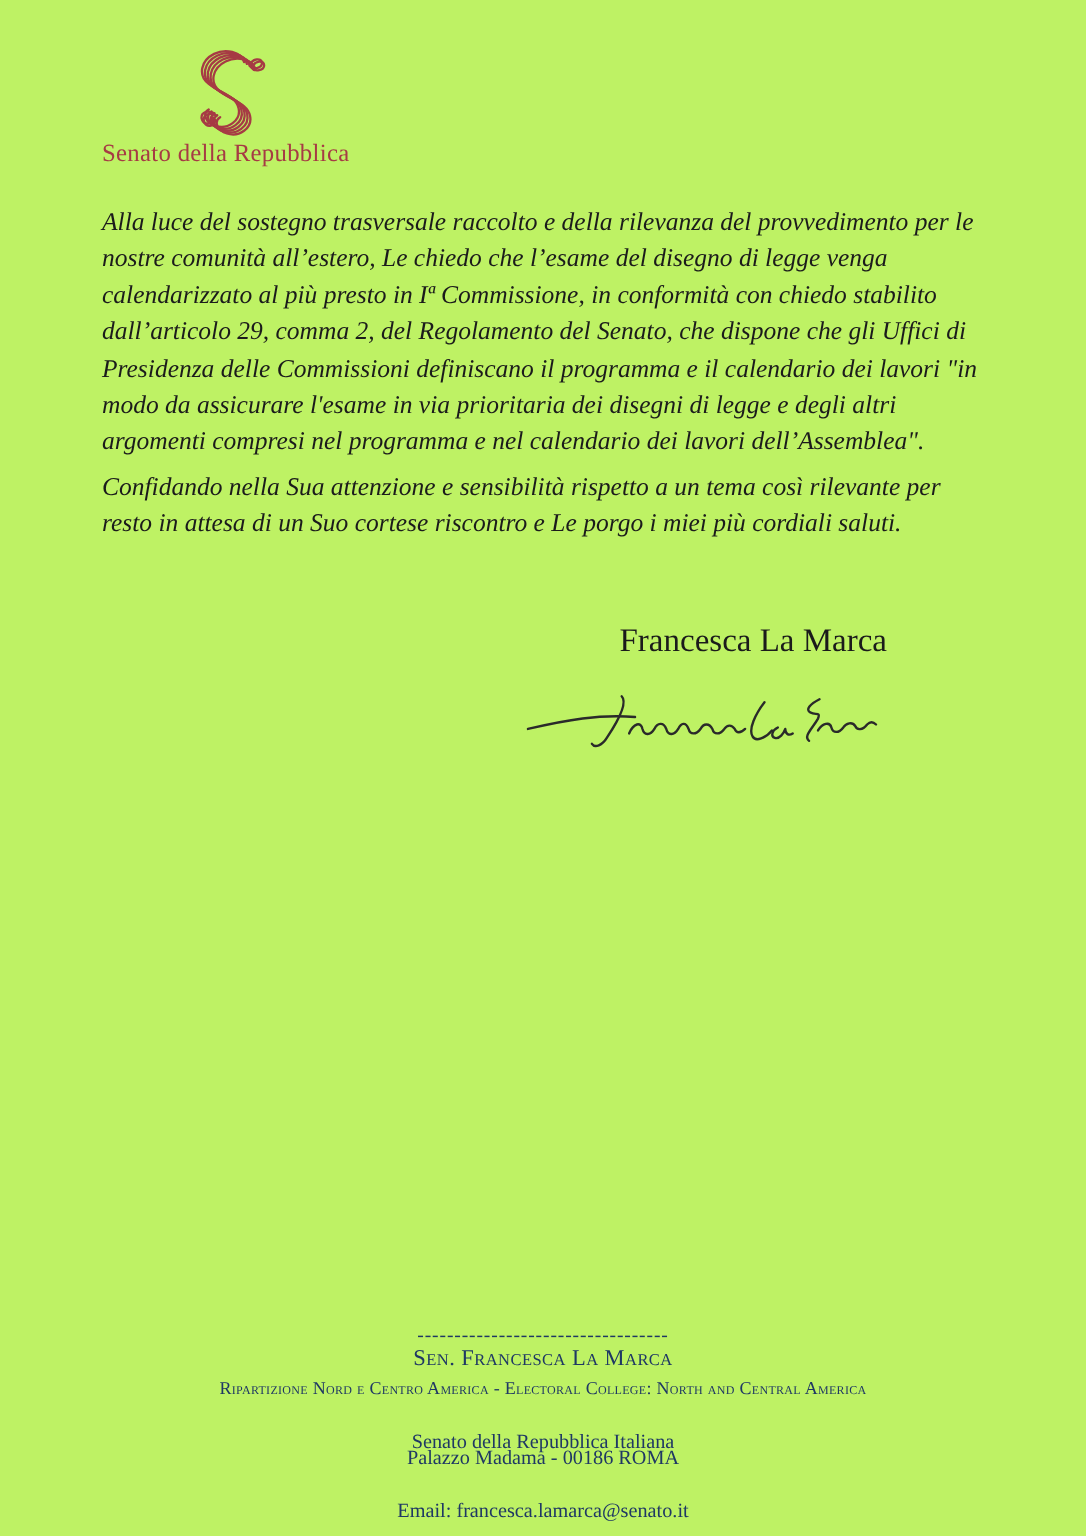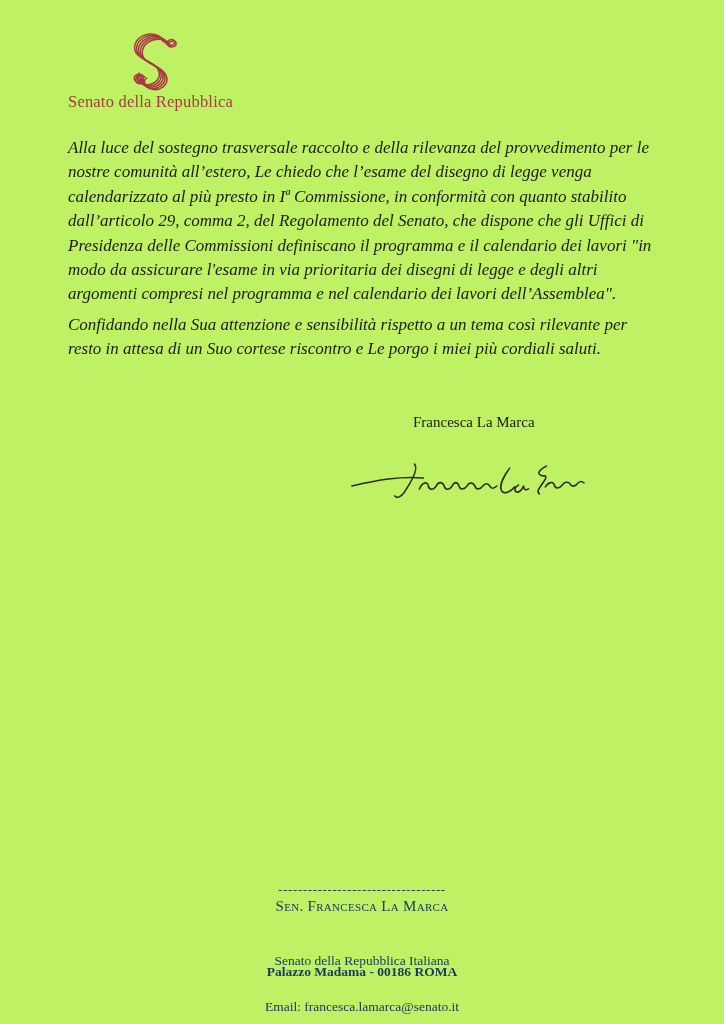--- a/index.html
+++ b/index.html
@@ -19,33 +19,33 @@
     font-size:16.5px; color:#a63b44; letter-spacing:0.2px;
     white-space:nowrap;
   }
   
   .para { position:absolute; left:68px; }
   .para .line { font-size:17px; line-height:24.4px; white-space:nowrap;font-style:italic; }
   .para1 { top:136px; }
   .para2 { top:313px; }
   .signer-name {
     position:absolute; left:413px; top:414px;
-    font-size:15px; white-space:nowrap;
+    font-size:22px; white-space:nowrap;
   }
   .signature { position:absolute; left:348px; top:456px; width:238px; height:52px; }
   
   .footer-line {
     position:absolute; left:0; width:724px; text-align:center;
     color:#1f3864; white-space:nowrap;
   }
   .f-divider { top:882px; font-size:13px; letter-spacing:0.6px; font-family:"Liberation Serif", serif; }
   .f-name    { top:898px; font-size:15px; font-variant:small-caps; letter-spacing:0.3px; }
   .f-role    { top:918px; font-size:12px; font-variant:small-caps; letter-spacing:0.2px; }
   .f-inst    { top:953px; font-size:13.5px; }
-  .f-addr    { top:964px; font-size:13.5px;font-weight:bold; }
+  .f-addr    { top:964px; font-size:13.5px; }
   .f-mail    { top:999px; font-size:13.5px; }
 </style>
 </head>
 <body>
 
 <div class="page">
 
   <svg class="logo-s" viewBox="0 0 60 64" aria-hidden="true">
     <g fill="none" stroke="#a63b44" stroke-width="1.7" stroke-linecap="round">
       <g>
@@ -59,21 +59,21 @@
       <path transform="translate(1.6,1.6)" d="M46,12 C48,6 55,6 55,10 C55,14 48,15 46,12"></path>
       <path d="M20,47 C14,44 9,47 11,52 C13,56 19,55 19,50"></path>
       <path transform="translate(1.6,1.6)" d="M20,47 C14,44 9,47 11,52 C13,56 19,55 19,50"></path>
     </g>
   </svg>
   <div class="org-name">Senato della Repubblica</div>
 
   <div class="para para1">
     <div class="line">Alla luce del sostegno trasversale raccolto e della rilevanza del provvedimento per le</div>
     <div class="line">nostre comunità all’estero, Le chiedo che l’esame del disegno di legge venga</div>
-    <div class="line">calendarizzato al più presto in Iª Commissione, in conformità con quanto stabilito</div>
+    <div class="line">calendarizzato al più presto in Iª Commissione, in conformità con chiedo stabilito</div>
     <div class="line">dall’articolo 29, comma 2, del Regolamento del Senato, che dispone che gli Uffici di</div>
     <div class="line">Presidenza delle Commissioni definiscano il programma e il calendario dei lavori "in</div>
     <div class="line">modo da assicurare l'esame in via prioritaria dei disegni di legge e degli altri</div>
     <div class="line">argomenti compresi nel programma e nel calendario dei lavori dell’Assemblea".</div>
   </div>
 
   <div class="para para2">
     <div class="line">Confidando nella Sua attenzione e sensibilità rispetto a un tema così rilevante per</div>
     <div class="line">resto in attesa di un Suo cortese riscontro e Le porgo i miei più cordiali saluti.</div>
   </div>
@@ -87,17 +87,18 @@
       <path d="M72,33 C75,26 80,25 81,30 C82,34 86,35 89,30 C91,26 95,25 97,30 C98,34 102,35 105,30 C107,26 110,25 112,30 C113,34 117,34 120,30 C122,26 126,26 128,30 C129,34 133,34 136,30 C138,27 141,27 143,30 C144,33 147,33 150,30"></path>
       <path d="M163,12 C157,20 152,30 155,35 C157,39 164,36 168,31"></path>
       <path d="M172,29 C168,31 167,35 170,36 C173,37 176,33 177,30 C177,33 179,35 182,33"></path>
       <path d="M200,10 C194,13 190,17 194,19 C197,21 201,18 199,23 C195,30 189,35 193,38"></path>
       <path d="M199,31 C202,26 207,25 208,29 C209,33 213,33 216,29 C218,26 222,25 224,28 C225,31 229,31 232,27 C234,25 236,25 238,27"></path>
     </g>
   </svg>
 
   <div class="footer-line f-divider">----------------------------------</div>
   <div class="footer-line f-name">Sen. Francesca La Marca</div>
+  <div class="footer-line f-role">Ripartizione Nord e Centro America - Electoral College: North and Central America</div>
   <div class="footer-line f-inst">Senato della Repubblica Italiana</div>
   <div class="footer-line f-addr">Palazzo Madama - 00186 ROMA</div>
   <div class="footer-line f-mail">Email: francesca.lamarca@senato.it</div>
 
 </div>
 
 </body></html>

